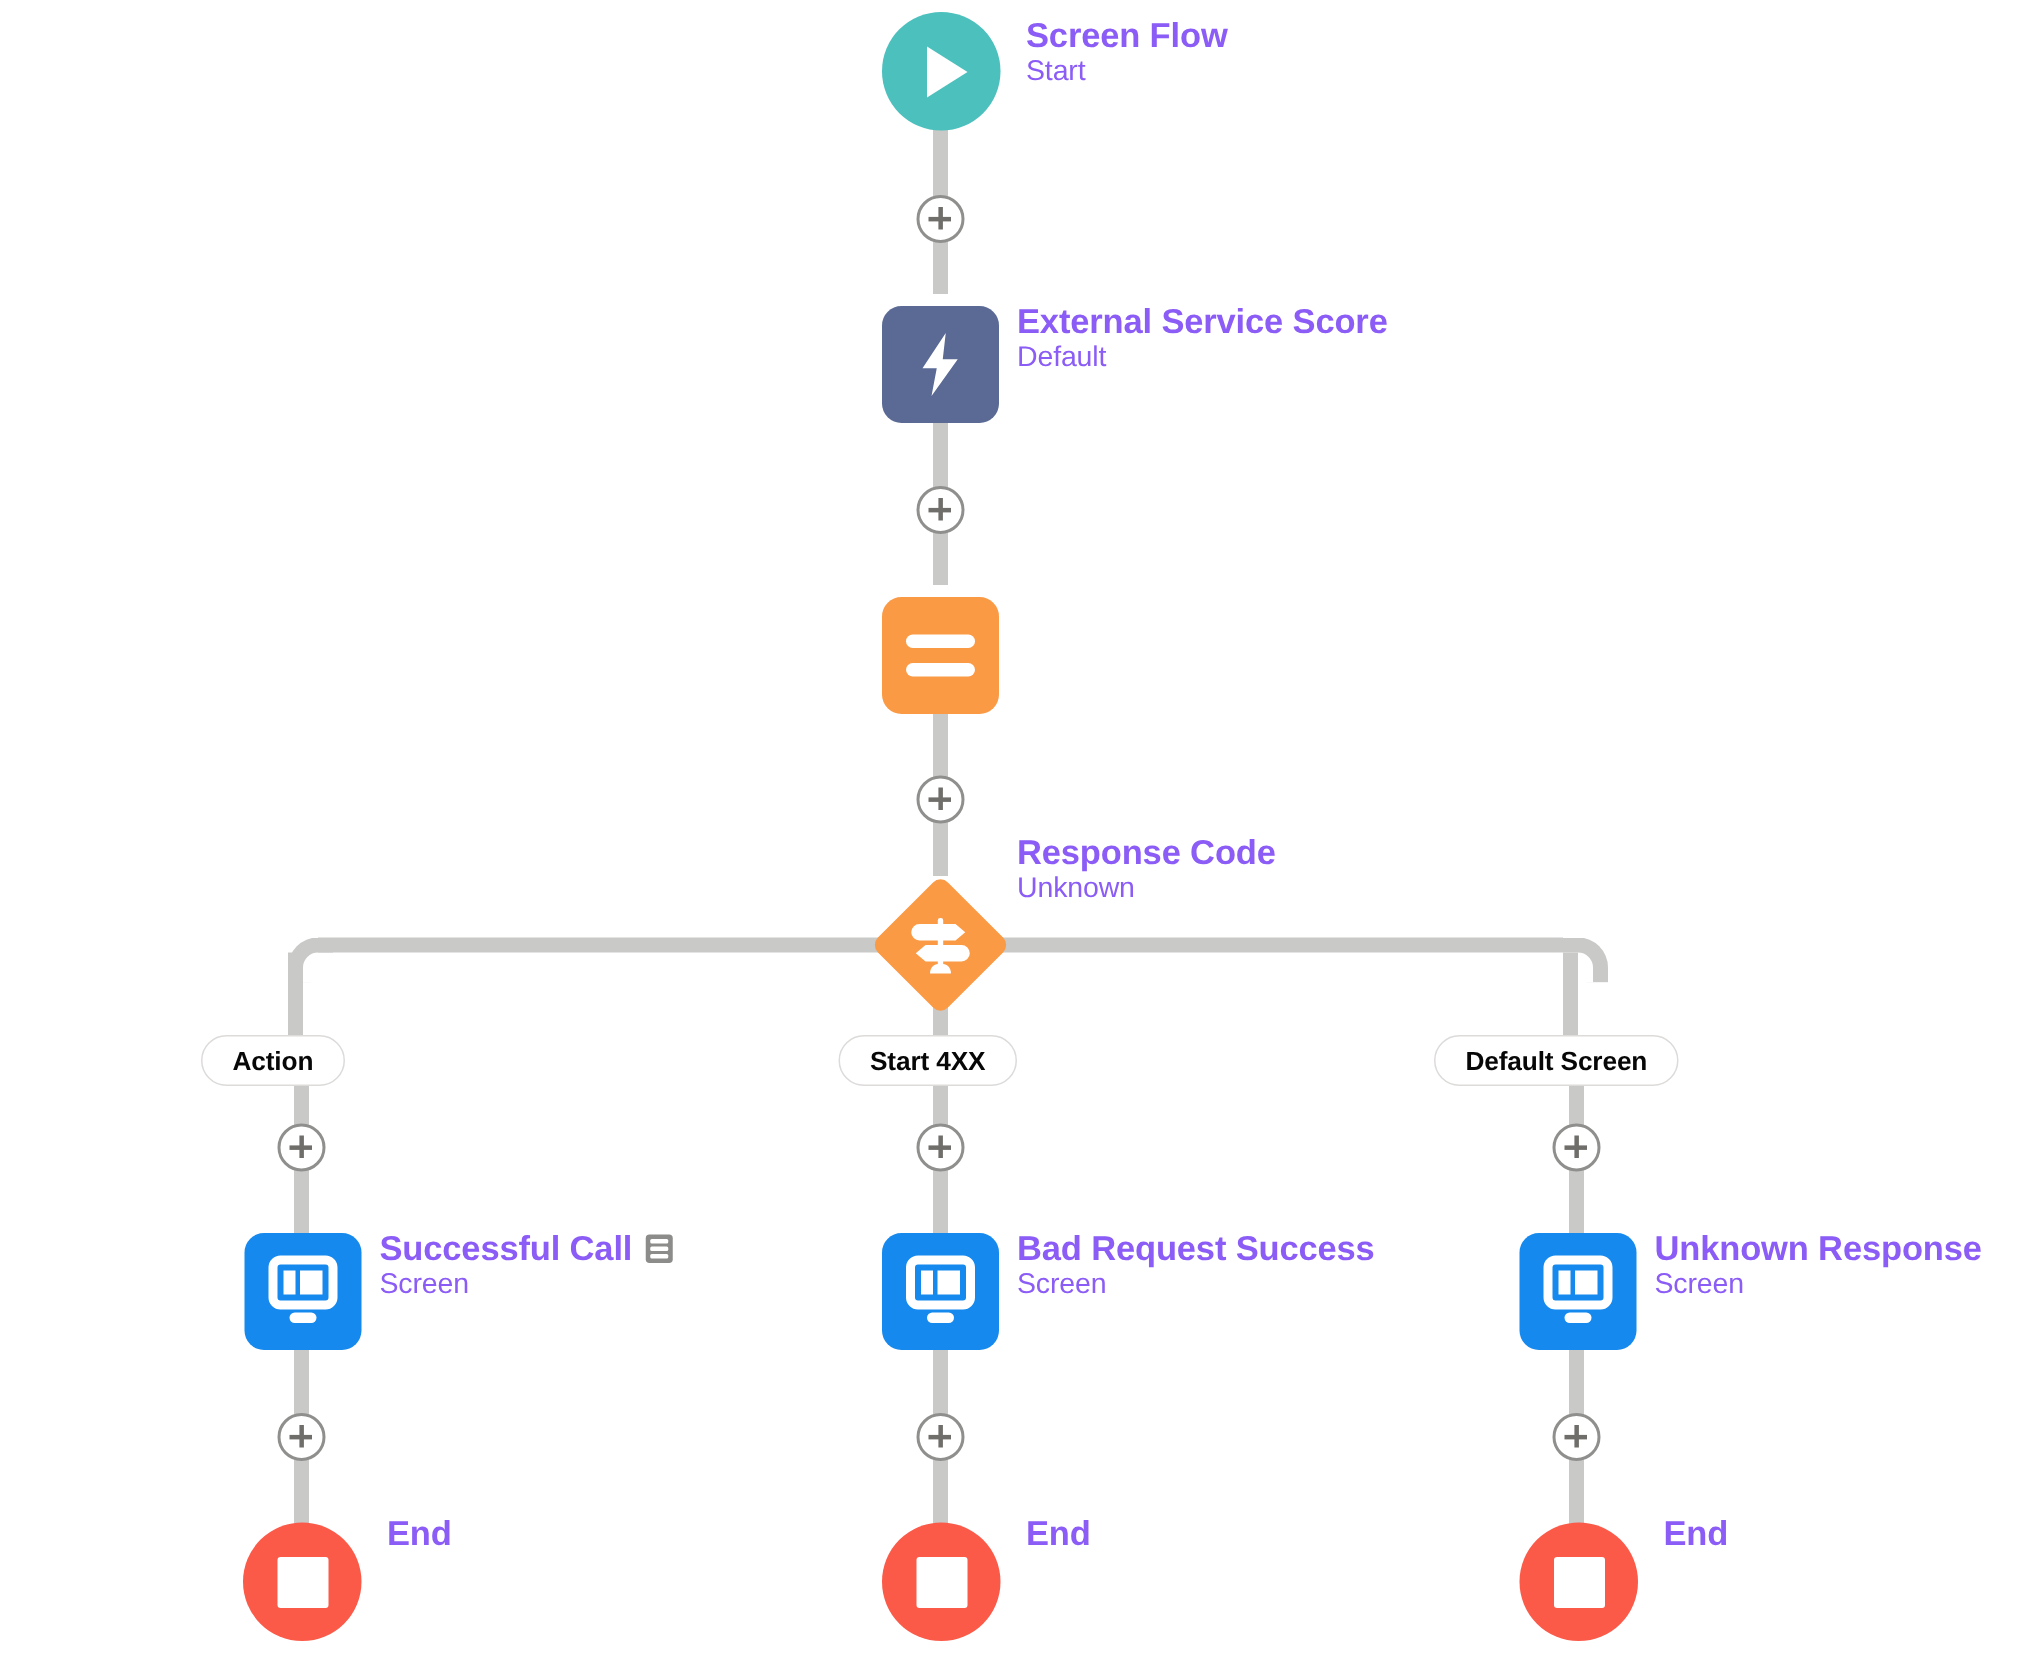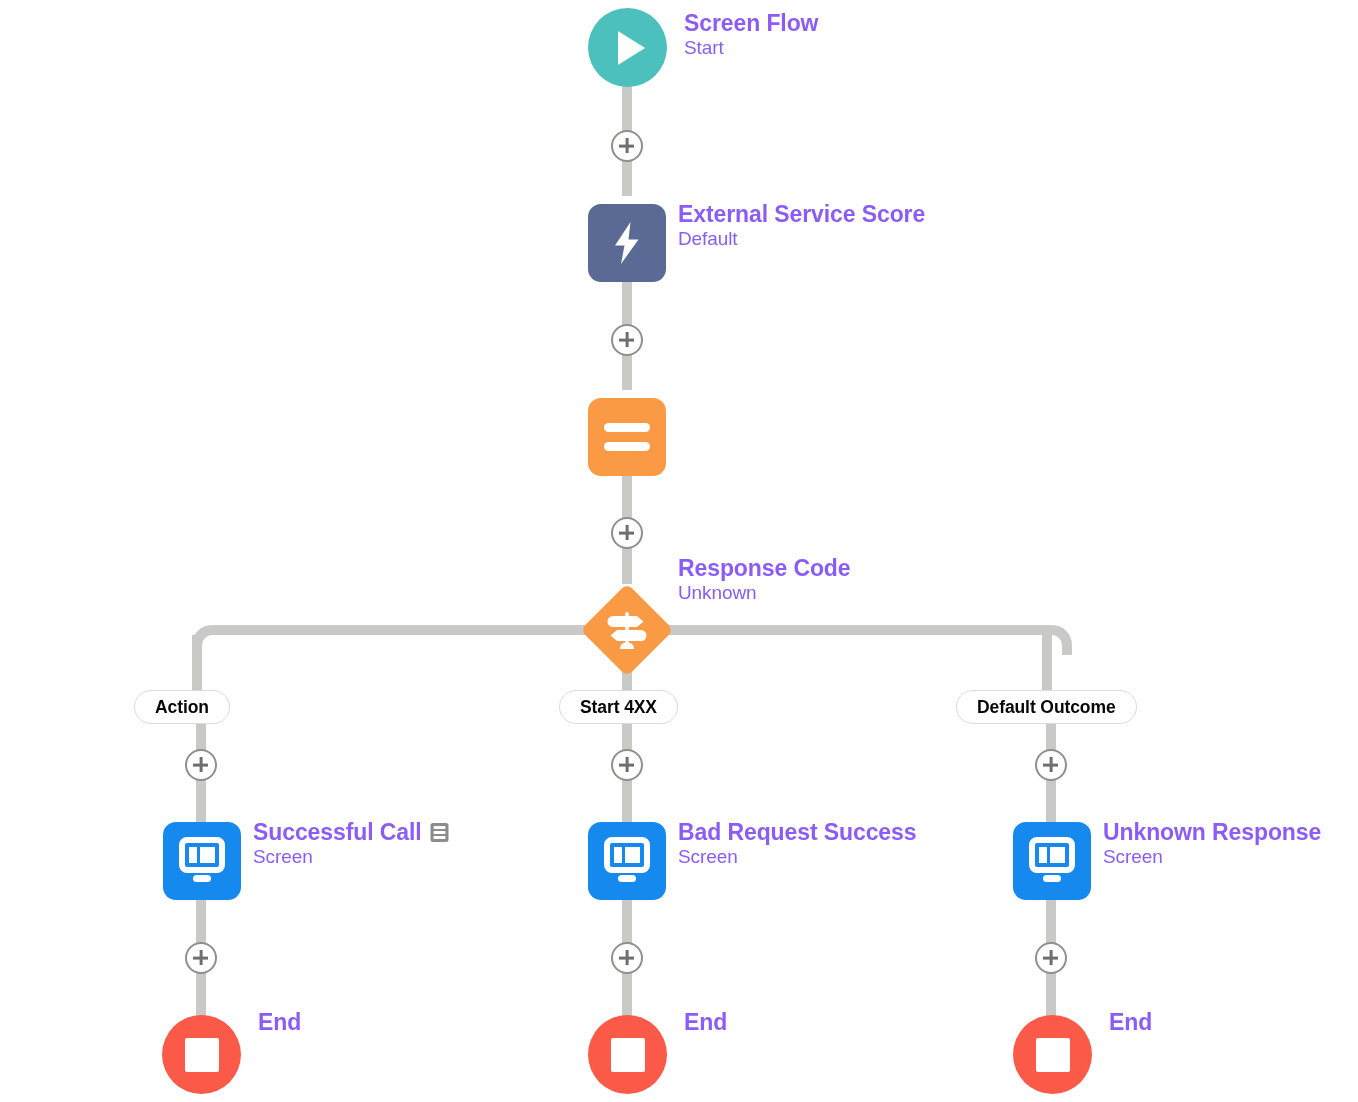--- a/index.html
+++ b/index.html
@@ -233,21 +233,21 @@
   <div class="conn conn-h" style="left:652px; top:625px; width:390px;"></div>
 
   <div class="elbow elbow-tr" style="left:1042px; top:625px; width:20px; height:20px;"></div>
 
   <div class="conn conn-v" style="left:1042px; top:635px; height:58px;"></div>
 
   <div class="conn conn-v" style="left:622px; top:660px; height:33px;"></div>
 
   <div class="pill" style="left:134px; top:690px;">Action</div>
   <div class="pill" style="left:559px; top:690px;">Start 4XX</div>
-  <div class="pill" style="left:956px; top:690px;">Default Outcome</div>
+  <div class="pill" style="left:956px; top:690px;">Default Screen</div>
 
   <div class="conn conn-v" style="left:196px; top:724px; height:100px;"></div>
   <div class="plus" style="left:185px; top:749px;"></div>
 
   <div class="conn conn-v" style="left:622px; top:724px; height:100px;"></div>
   <div class="plus" style="left:611px; top:749px;"></div>
 
   <div class="conn conn-v" style="left:1046px; top:724px; height:100px;"></div>
   <div class="plus" style="left:1035px; top:749px;"></div>
 

